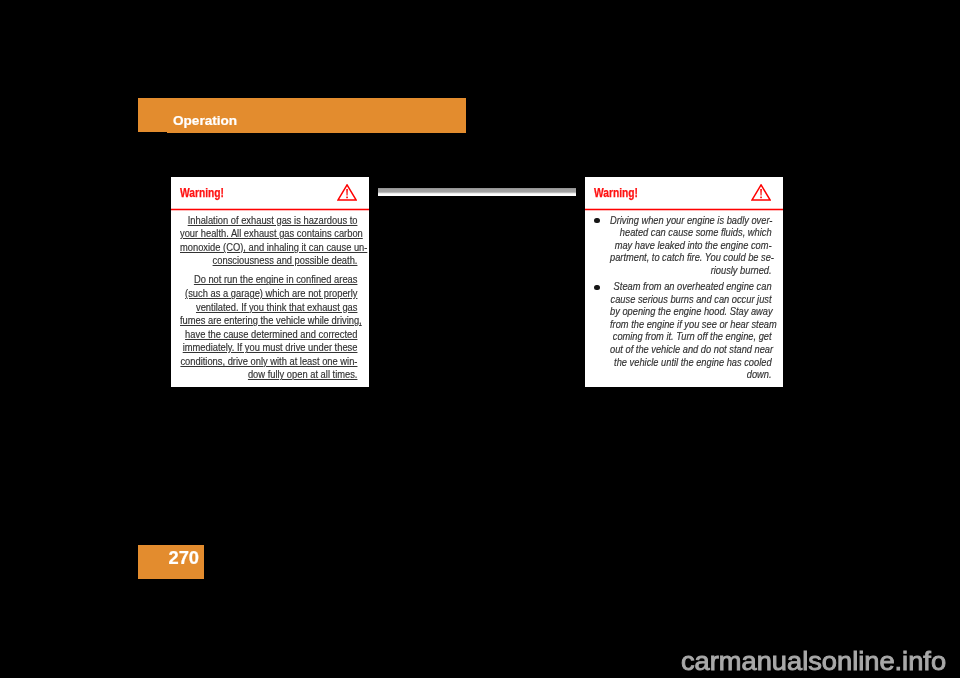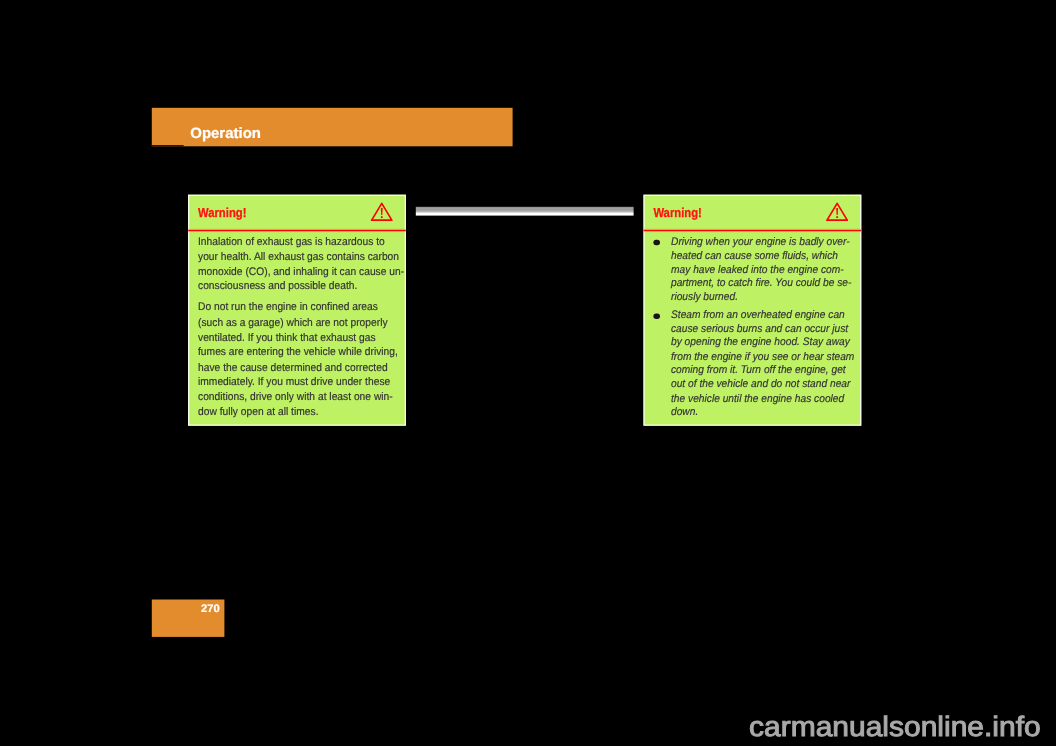--- a/index.html
+++ b/index.html
@@ -47,24 +47,25 @@
     font-weight: bold;
     display: inline-block;
     transform: scaleX(0.995) translateZ(0);
     transform-origin: left top;
     -webkit-text-stroke: 0.22px #ffffff;
   }
 
   
   .warnbox {
     position: absolute;
-    background: #bef264;
+    background: #ffffff;
     width: 196px;
     height: 208px;
     border: 1px solid #FFFFFF;
+    text-align: right;
   }
   .warnbox.left  { left: 171px; top: 177px; }
   .warnbox.right { left: 585px; top: 177px; }
 
   .warnbox .whead {
     position: absolute;
     left: 0; top: 0; right: 0;
     height: 31px;
   }
   .warnbox .hrule {
@@ -108,21 +109,21 @@
   .warnbox.right .wbody { top: 36.6px; line-height: 12.55px; font-style: italic; }
   .warnbox .wbody .ln {
     display: block;
     transform: scaleX(0.9315) translateZ(0);
     transform-origin: left top;
     white-space: pre;
     -webkit-text-stroke: 0.16px #333333;
   }
   .warnbox.left .wbody .ln { transform: scaleX(0.934) translateZ(0); }
   .warnbox.right .wbody .ln { transform: scaleX(0.9285) translateZ(0); }
-  .warnbox .wbody .para { margin-bottom: 5.5px; }
+  .warnbox .wbody .para { margin-bottom: 5.5px; text-decoration: underline; }
   .warnbox .wbody .para:last-child { margin-bottom: 0; }
 
   .warnbox .bullet {
     position: relative;
     margin-bottom: 3.95px;
   }
   .warnbox .bullet:last-child { margin-bottom: 13px; }
   .warnbox .bullet .dot {
     position: absolute;
     left: 0.9px;
@@ -154,21 +155,21 @@
     width: 65.7px;
     height: 34px;
     background: #E38C2E;
   }
   .pagenum .num {
     position: absolute;
     right: 4.2px;
     top: 3.6px;
     color: #ffffff;
     font-weight: bold;
-    font-size: 10px;
+    font-size: 18px;
     display: inline-block;
     transform: scaleX(1.018) translateZ(0);
     transform-origin: right top;
     -webkit-text-stroke: 0.22px #ffffff;
   }
 
   
   .watermark {
     position: absolute;
     left: 680.6px;

